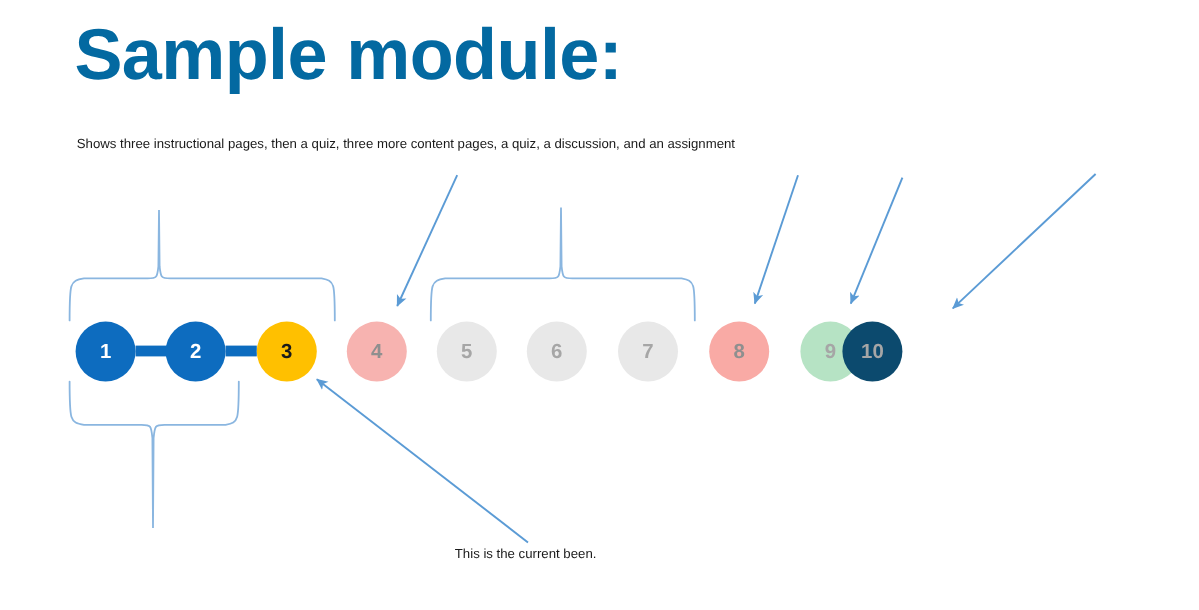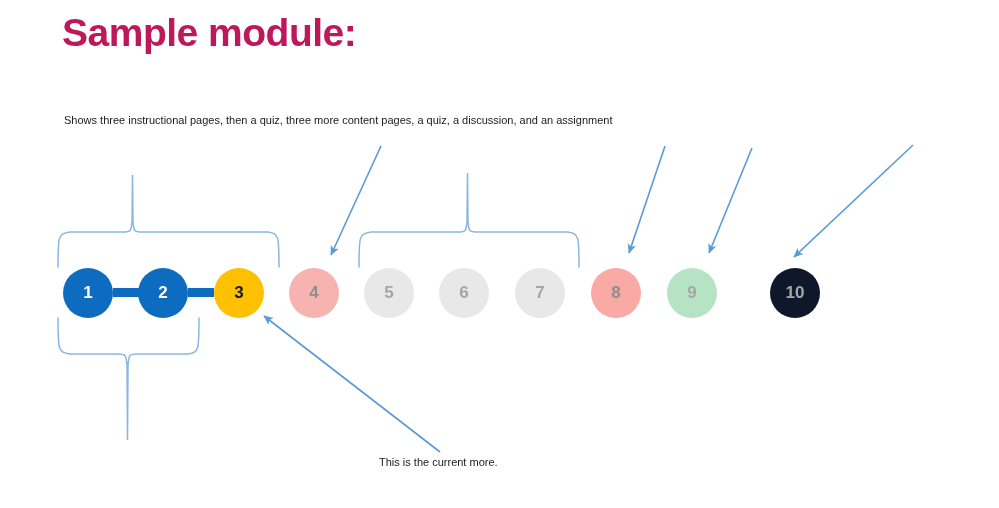--- a/index.html
+++ b/index.html
@@ -22,24 +22,24 @@
     top: 0;
     width: 999px;
     height: 508px;
   }
 
   
   #title {
     position: absolute;
     left: 62px;
     top: 10px;
-    font-size: 39px;
+    font-size: 60px;
     font-weight: bold;
     letter-spacing: -0.5px;
-    color: #be185d;
+    color: #0369a1;
     line-height: 1.2;
     white-space: nowrap;
   }
 
   
   .caption {
     position: absolute;
     font-size: 11px;
     color: #1a1a1a;
     white-space: nowrap;
@@ -91,21 +91,21 @@
 </head>
 <body>
 
 <div id="stage">
 
   <div id="title">Sample module:</div>
 
   <div class="caption" id="caption-top">Shows three instructional pages, then a quiz, three more content pages, a quiz, a discussion, and an assignment</div>
 
 
-  <div class="caption" id="caption-current">This is the current more.</div>
+  <div class="caption" id="caption-current">This is the current been.</div>
 
   <svg id="overlay" viewBox="0 0 999 508">
     <defs>
       <marker id="arrowhead" markerWidth="7" markerHeight="7" refX="5.6" refY="3" orient="auto" markerUnits="strokeWidth">
         <path d="M0,0.3 L6,3 L0,5.7 L1.5,3 Z" fill="#5b9bd5"></path>
       </marker>
     </defs>
 
     <path d="M58,267
              C58,236 58,234 70,232
@@ -182,18 +182,18 @@
     </div>
 
     <div class="step" style="left:591px; background:#f9aaa5; color:#8f8f8f;">
       <span>8</span>
     </div>
 
     <div class="step" style="left:667px; background:#b6e3c4; color:#a6a6a6;">
       <span>9</span>
     </div>
 
-    <div class="step" style="left:770px; background:#0f172a; color:#a6a6a6;">
+    <div class="step" style="left:702px; background:#0c4a6e; color:#a6a6a6;">
       <span>10</span>
     </div>
 
   </div>
 </div>
 
 </body></html>

